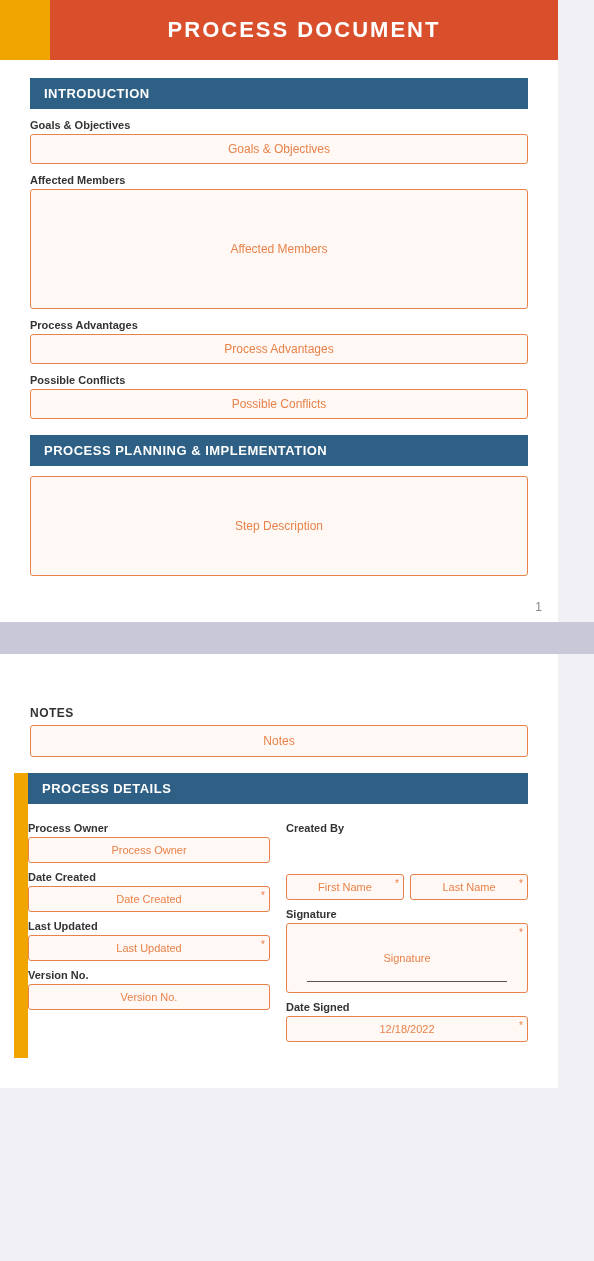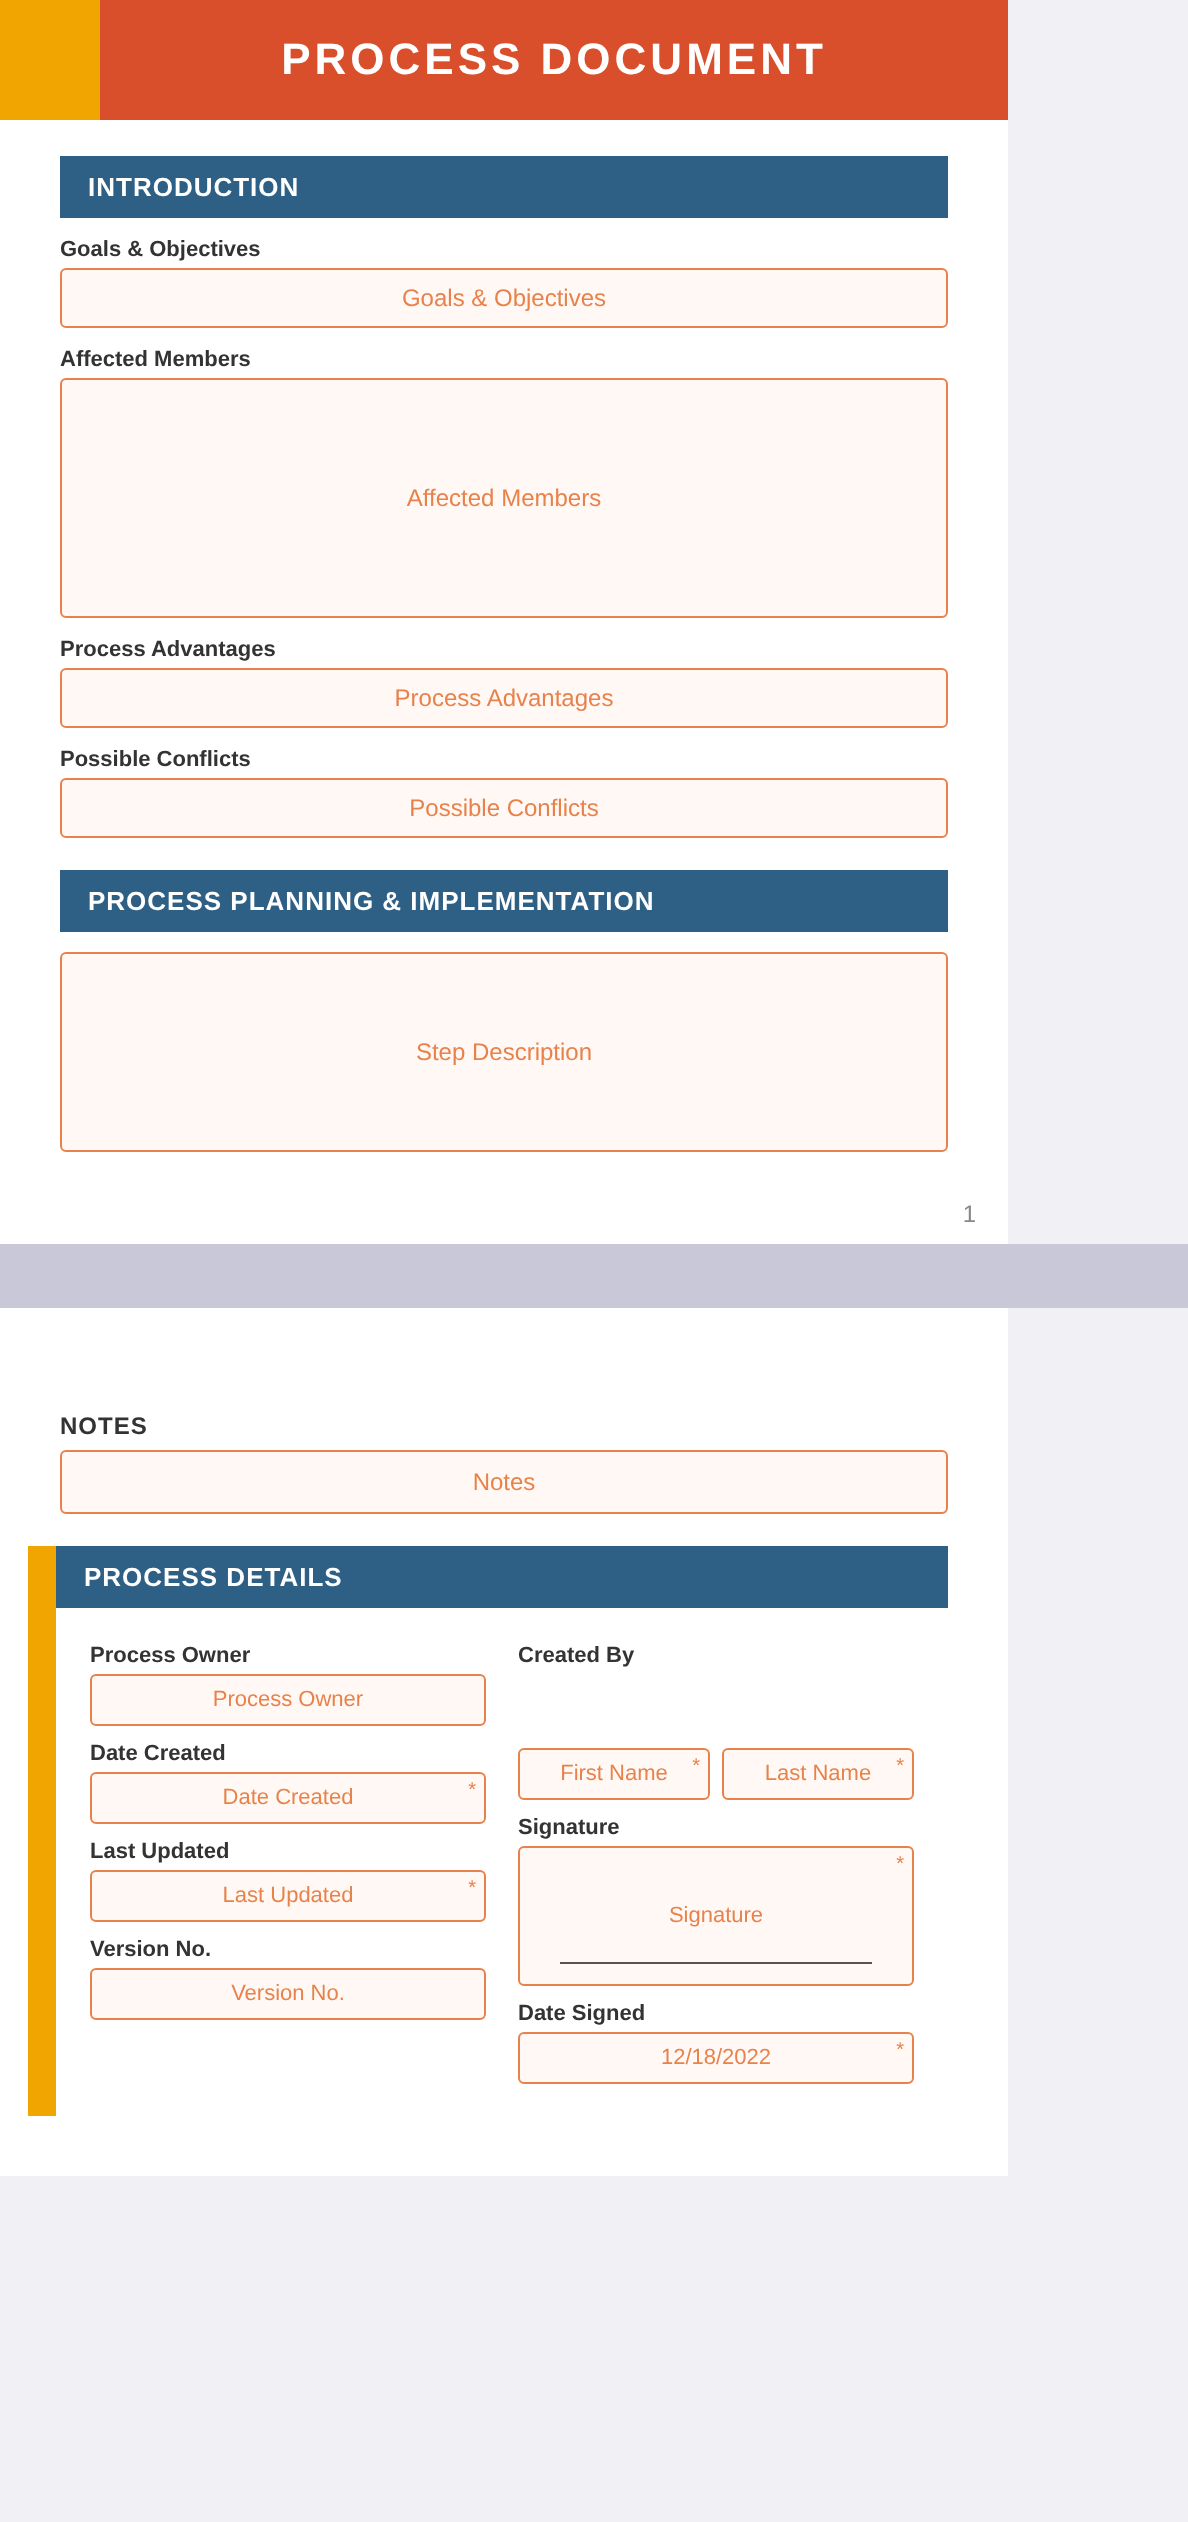--- a/index.html
+++ b/index.html
@@ -5,21 +5,21 @@
     * { box-sizing: border-box; margin: 0; padding: 0; }
     body {
       font-family: Arial, sans-serif;
       background: #f0f0f5;
       width: 594px;
       min-height: 1261px;
     }
 
     .page {
       background: #fff;
-      width: 504px;
+      width: 558px;
       position: relative;
     }
 
     
     .page-1 {
       background: #fff;
       padding-bottom: 20px;
       position: relative;
     }
 
@@ -157,21 +157,21 @@
     }
 
     .process-details-content {
       flex: 1;
     }
 
     .details-grid {
       display: grid;
       grid-template-columns: 1fr 1fr;
       gap: 0 16px;
-      padding: 8px 17px;
+      padding: 8px 0;
     }
 
     .detail-field {
       margin-bottom: 8px;
     }
 
     .detail-label {
       font-size: 11px;
       font-weight: 700;
       color: #333;

